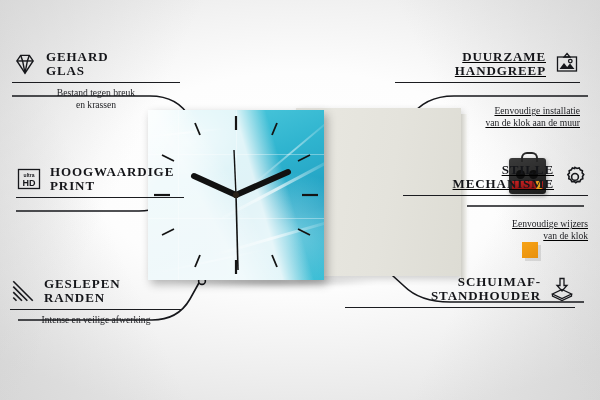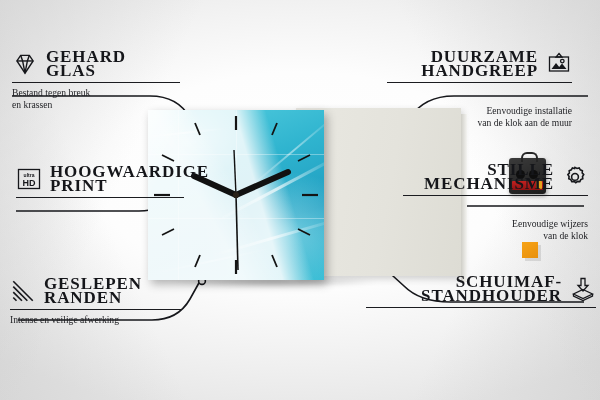--- a/index.html
+++ b/index.html
@@ -22,32 +22,32 @@
       linear-gradient(-115deg, rgba(205,205,205,.55) 0%, rgba(205,205,205,0) 26%),
       linear-gradient(65deg, rgba(200,200,200,.5) 0%, rgba(200,200,200,0) 24%),
       linear-gradient(-65deg, rgba(200,200,200,.5) 0%, rgba(200,200,200,0) 24%);
   }
 
   
   .feature{position:absolute;}
   .feat-head{display:flex;align-items:center;gap:8px;}
   .feat-title{
     font-family:"Liberation Serif", serif;
-    font-weight:700;font-size:17px;letter-spacing:.9px;
+    font-weight:700;font-size:13px;letter-spacing:.9px;
     color:#15161a;line-height:14px;text-transform:uppercase;
     white-space:pre-line;
   }
   .rule{height:1.2px;background:#1b1c20;margin:4px 0 4px 0;}
   .feat-desc{
     font-family:"Liberation Serif", serif;
     font-size:9.6px;line-height:12px;color:#1d1e22;white-space:pre-line;
   }
   .left .feat-head{justify-content:flex-start;}
   .left .feat-title{text-align:left;}
-  .left .feat-desc{text-align:left;}
+  .left .feat-desc{text-align:center;}
   .right .feat-head{justify-content:flex-end;}
   .right .feat-title{text-align:right;}
   .right .feat-desc{text-align:right;margin-top:22px;}
 
   .ico{width:26px;height:26px;flex:0 0 26px;display:block;}
   .ico svg{display:block;width:26px;height:26px;}
 
   
   #wires{position:absolute;left:0;top:0;width:600px;height:400px;pointer-events:none;}
 
@@ -230,55 +230,55 @@
             <path d="M3 18 L6 21"></path>
         </svg>
       </span>
       <span class="feat-title">GESLEPEN
 RANDEN</span>
     </div>
     <div class="rule"></div>
     <div class="feat-desc">Intense en veilige afwerking</div>
   </div>
 
-  <div class="feature right" style="right:28px;top:50px;width:185px;">
+  <div class="feature right" style="right:20px;top:50px;width:185px;text-decoration:underline;">
     <div class="feat-head">
       <span class="feat-title">DUURZAME
 HANDGREEP</span>
       <span class="ico">
         <svg viewBox="0 0 26 26" fill="none" stroke="#16171b" stroke-width="1.3">
           <rect x="3.5" y="6" width="19" height="14"></rect>
           <path d="M13 2.5 L16 6 H10 Z"></path>
           <path d="M5.5 18 L10 12 L13.2 16 L16 12.6 L20.5 18 Z" fill="#16171b" stroke="none"></path>
           <circle cx="16.3" cy="10.1" r="1.8"></circle>
         </svg>
       </span>
     </div>
     <div class="rule"></div>
     <div class="feat-desc">Eenvoudige installatie
 van de klok aan de muur</div>
   </div>
 
-  <div class="feature right" style="right:12px;top:163px;width:185px;">
+  <div class="feature right" style="right:12px;top:163px;width:185px;text-decoration:underline;">
     <div class="feat-head">
       <span class="feat-title">STILLE
 MECHANISME</span>
       <span class="ico">
         <svg viewBox="0 0 26 26" fill="none" stroke="#16171b" stroke-width="1.6">
           <path d="M13 3.4 l2 1.1 2.2-.6 1.1 1.9 2.1 .9 -.2 2.2 1.5 1.7 -1.2 1.9 .3 2.2 -2 .9 -1 2 -2.2-.2 -1.8 1.3 -1.8-1.3 -2.2 .2 -1-2 -2-.9 .3-2.2 -1.2-1.9 1.5-1.7 -.2-2.2 2.1-.9 1.1-1.9 2.2 .6 z"></path>
           <circle cx="13" cy="12.9" r="3.4"></circle>
         </svg>
       </span>
     </div>
     <div class="rule"></div>
     <div class="feat-desc">Eenvoudige wijzers
 van de klok</div>
   </div>
 
-  <div class="feature right" style="right:4px;top:275px;width:230px;">
+  <div class="feature right" style="right:25px;top:275px;width:230px;">
     <div class="feat-head">
       <span class="feat-title">SCHUIMAF-
 STANDHOUDER</span>
       <span class="ico">
         <svg viewBox="0 0 26 26" fill="none" stroke="#16171b" stroke-width="1.3">
           <path d="M11 2.5 h4 v7 h3 L13 15 L8 9.5 h3 z"></path>
           <path d="M13 13.5 L22.5 18 L13 22.5 L3.5 18 Z"></path>
           <path d="M3.5 18 v2.2 L13 24.6 L22.5 20.2 V18"></path>
         </svg>
       </span>

